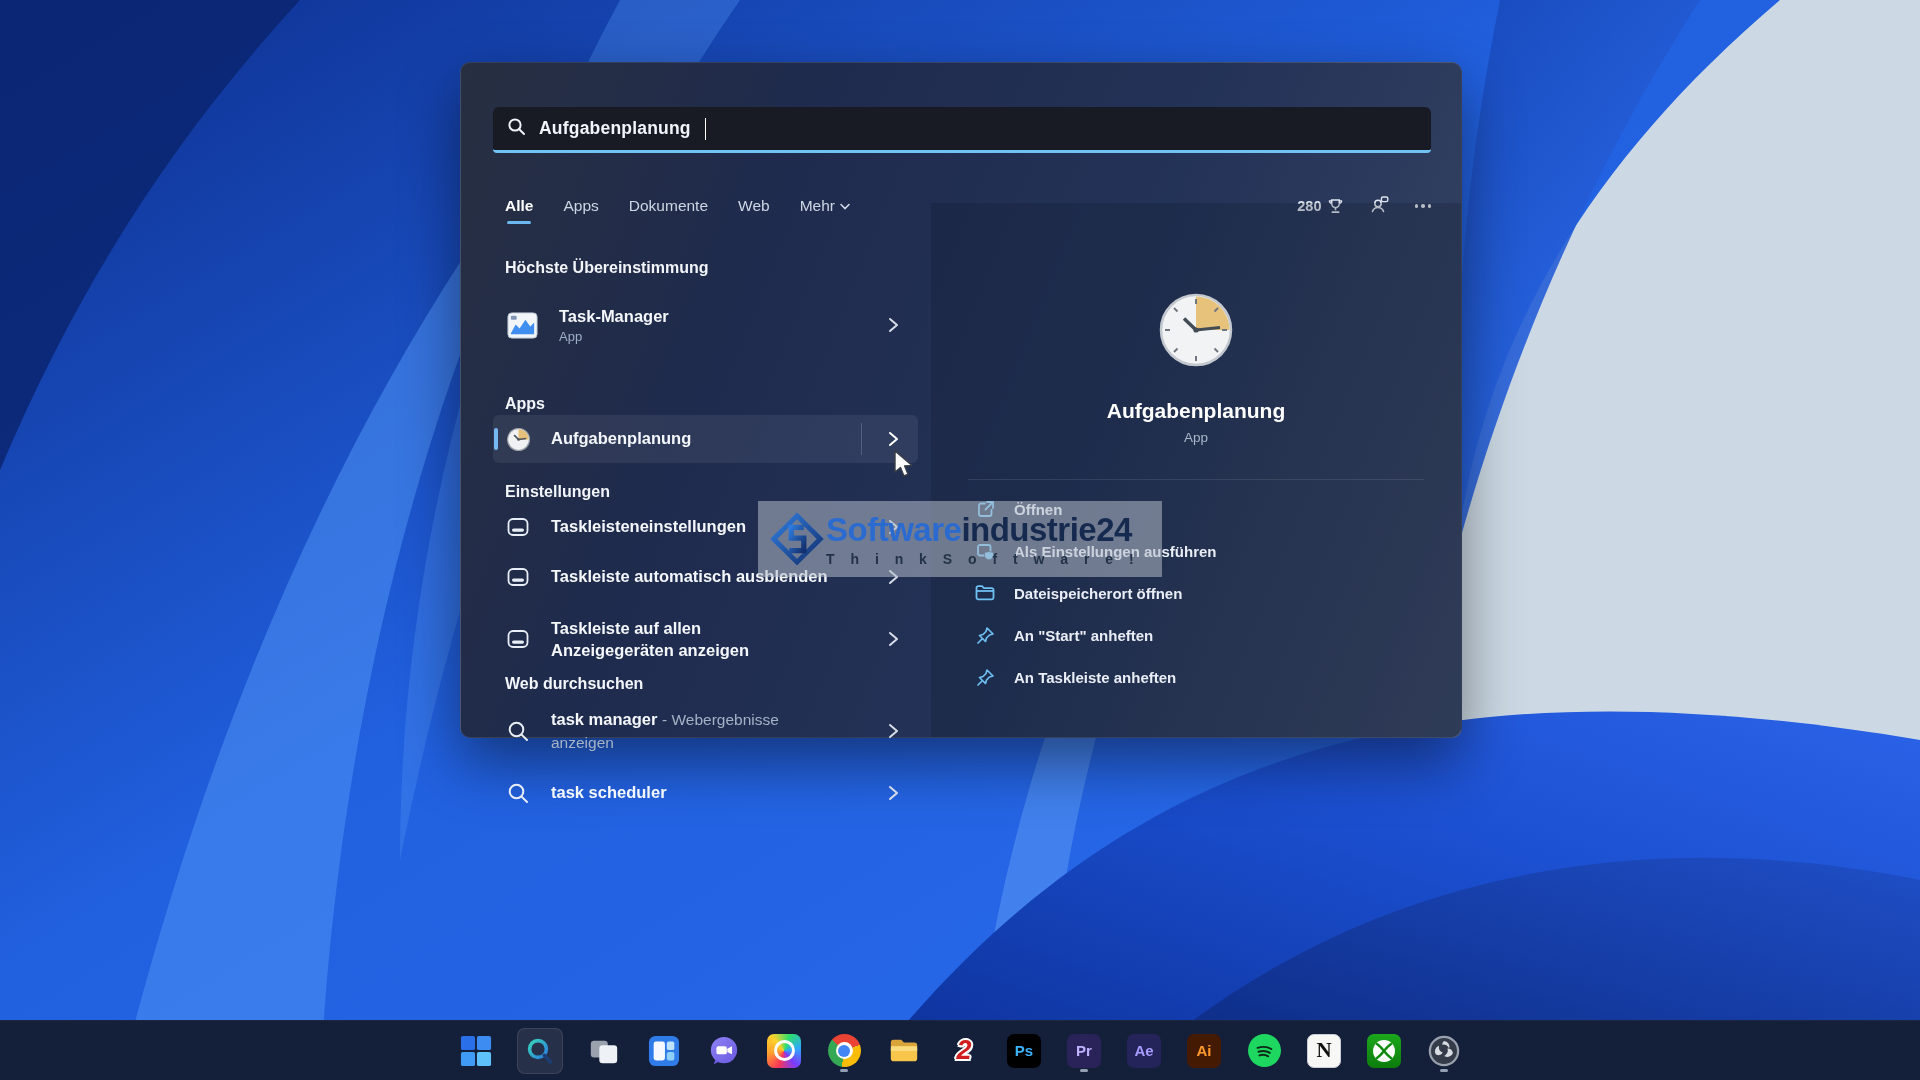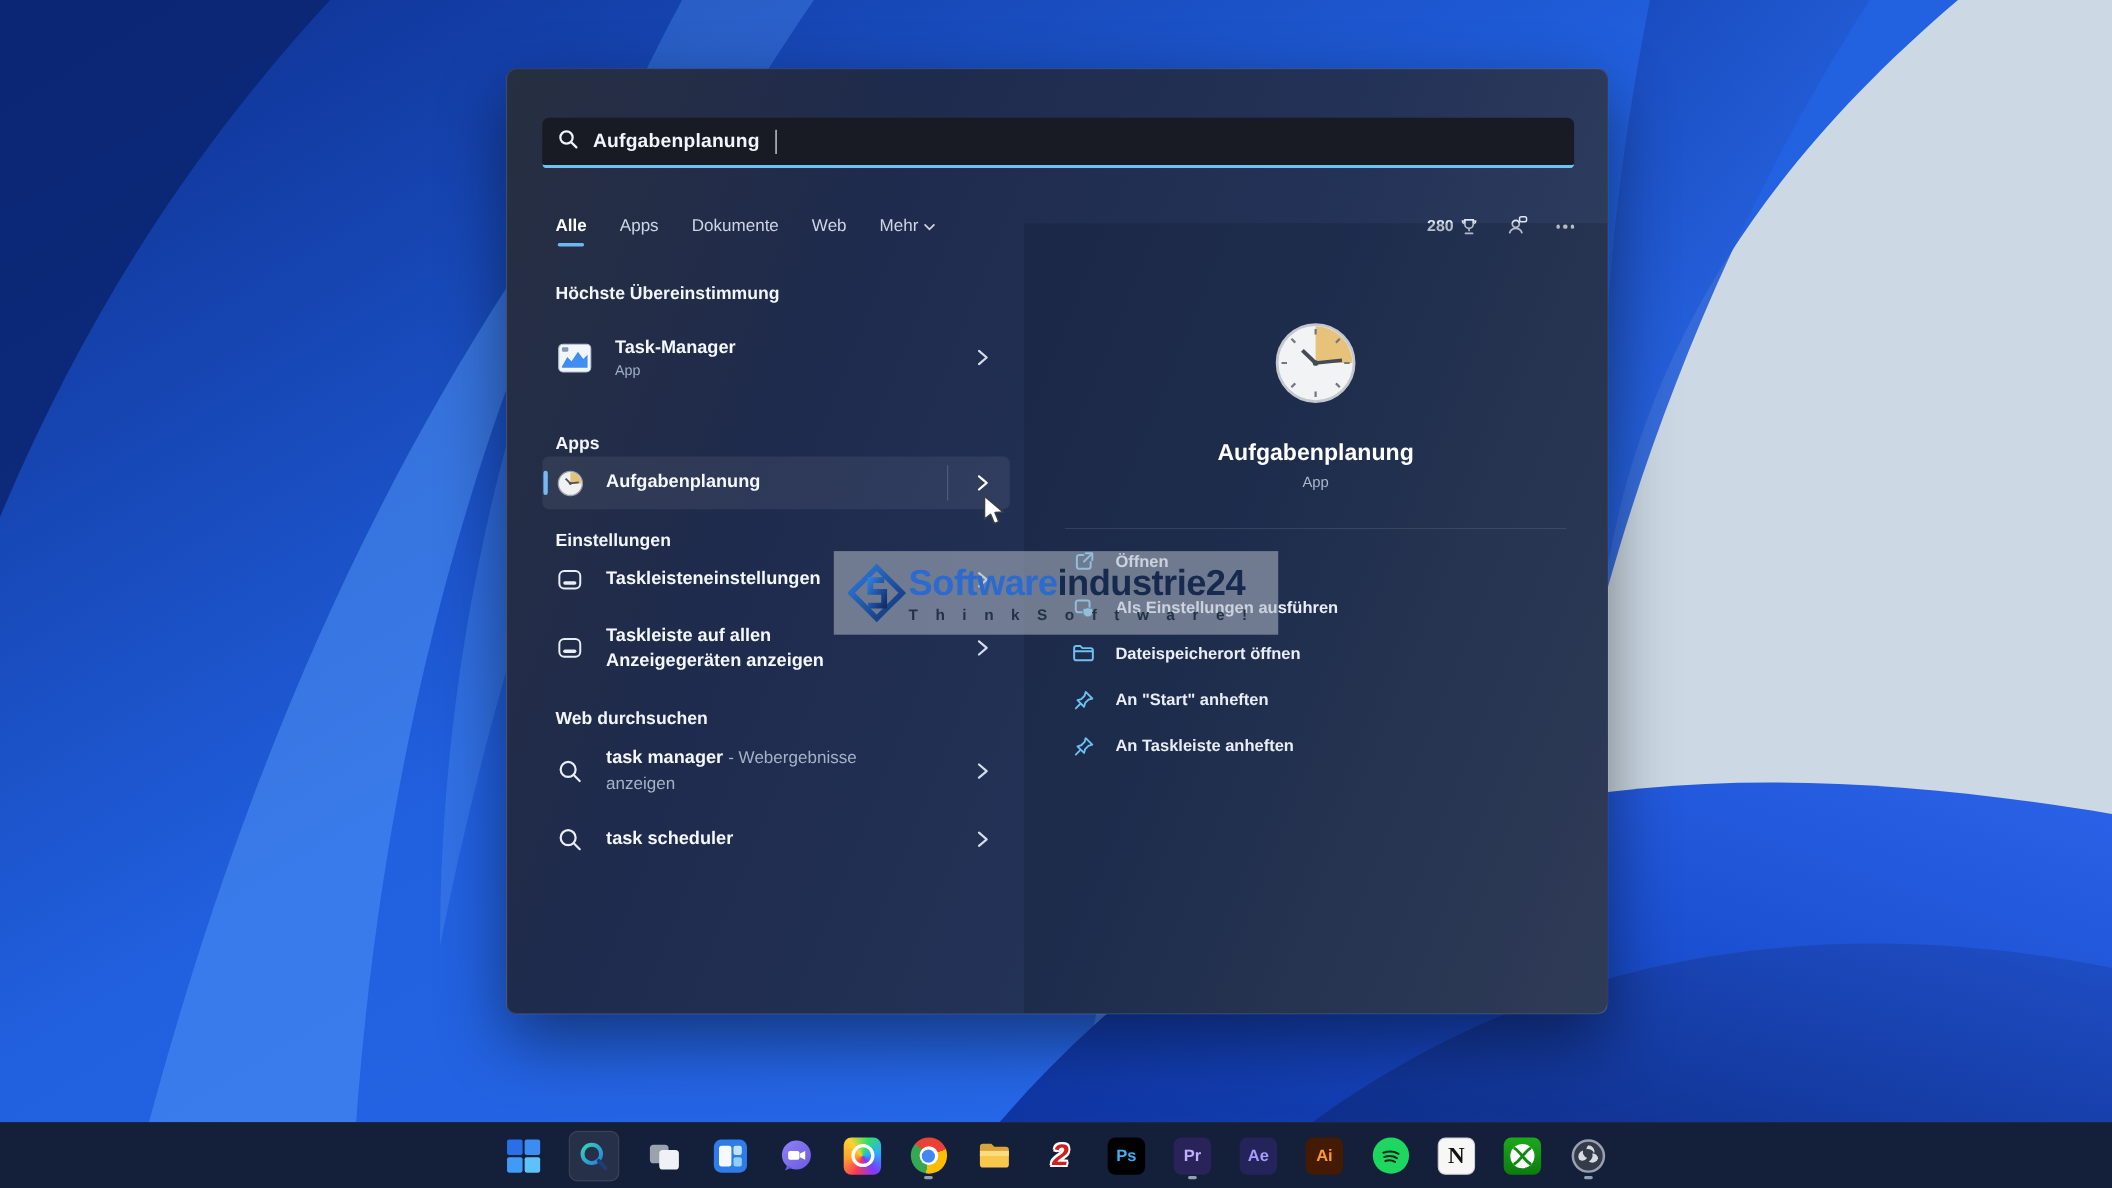--- a/index.html
+++ b/index.html
@@ -5,21 +5,21 @@
   * { box-sizing: border-box; margin: 0; padding: 0; }
   html,body { width:1920px; height:1080px; overflow:hidden; }
   body { font-family:"Liberation Sans", sans-serif; background:#ccd9e4; position:relative; }
 
   
   .wallpaper { position:absolute; inset:0; }
   .wallpaper svg { display:block; }
 
   
   .panel {
-    position:absolute; left:460px; top:62px; width:1002px; height:860px;
+    position:absolute; left:460px; top:62px; width:1002px; height:676px;
     border-radius:10px;
     background:linear-gradient(112deg,#272f41 0%,#1f2b4d 28%,#233257 60%,#394664 100%);
     border:1px solid rgba(255,255,255,0.09);
     box-shadow:0 24px 60px rgba(0,0,0,0.45);
     color:#eef2f8;
   }
   .searchbox {
     position:absolute; left:32px; top:44px; width:938px; height:46px;
     background:#181b24; border-radius:6px 6px 4px 4px;
     border-bottom:3px solid #6fc3f2;
@@ -36,21 +36,21 @@
   .rewards { display:flex; align-items:center; gap:5px; font-size:14.5px; font-weight:600; }
   .dots { display:flex; gap:3px; }
   .dots i { width:3.5px; height:3.5px; border-radius:50%; background:#dfe6f0; }
 
   
   .leftcol { position:absolute; left:32px; top:178px; width:425px; }
   .sechead { font-size:16px; font-weight:700; color:#f2f5fa; padding-left:12px; }
   .h-best { margin-top:18px; }
   .h-apps { margin-top:42px; }
   .h-settings { margin-top:20px; }
-  .h-web { margin-top:20px; }
+  .h-web { }
   .row {
     position:relative; display:flex; align-items:center; gap:20px;
     padding:0 10px 0 12px; border-radius:6px; min-height:48px; margin-top:2px;
   }
   .row.big { min-height:56px; margin-top:20px; }
   .row.two { min-height:72px; }
   .row.selected { background:rgba(255,255,255,0.07); }
   .row.selected::before { content:""; position:absolute; left:1px; top:50%; transform:translateY(-50%); width:3.5px; height:22px; border-radius:3px; background:#76b9f2; }
   .row .txt { flex:1; min-width:0; }
   .row .title { font-size:16.5px; font-weight:600; color:#f4f7fb; line-height:1.3; }
@@ -274,20 +274,36 @@
       <span class="txt">
           <div class="title">Taskleisteneinstellungen</div>
         </span>
       <span class="chev">
           <svg width="13" height="16" viewBox="0 0 13 16">
             <polyline points="3,2 10,8 3,14" fill="none" stroke="#d6dde8" stroke-width="2" stroke-linecap="round" stroke-linejoin="round"></polyline>
           </svg>
         </span>
     </div>
 
+    <div class="row">
+      <span class="icon24">
+        <svg width="24" height="24" viewBox="0 0 24 24">
+            <rect x="2.5" y="4" width="19" height="16" rx="4.5" fill="none" stroke="#e8eef6" stroke-width="1.8"></rect>
+            <rect x="6" y="13.5" width="12" height="3.2" rx="1.6" fill="#e8eef6"></rect>
+          </svg>
+      </span>
+      <span class="txt">
+          <div class="title">Taskleiste automatisch ausblenden</div>
+        </span>
+      <span class="chev">
+          <svg width="13" height="16" viewBox="0 0 13 16">
+            <polyline points="3,2 10,8 3,14" fill="none" stroke="#d6dde8" stroke-width="2" stroke-linecap="round" stroke-linejoin="round"></polyline>
+          </svg>
+        </span>
+    </div>
 
     <div class="row two">
       <span class="icon24">
         <svg width="24" height="24" viewBox="0 0 24 24">
             <rect x="2.5" y="4" width="19" height="16" rx="4.5" fill="none" stroke="#e8eef6" stroke-width="1.8"></rect>
             <rect x="6" y="13.5" width="12" height="3.2" rx="1.6" fill="#e8eef6"></rect>
           </svg>
       </span>
       <span class="txt">
           <div class="wrapline">Taskleiste auf allen Anzeigegeräten anzeigen</div>

